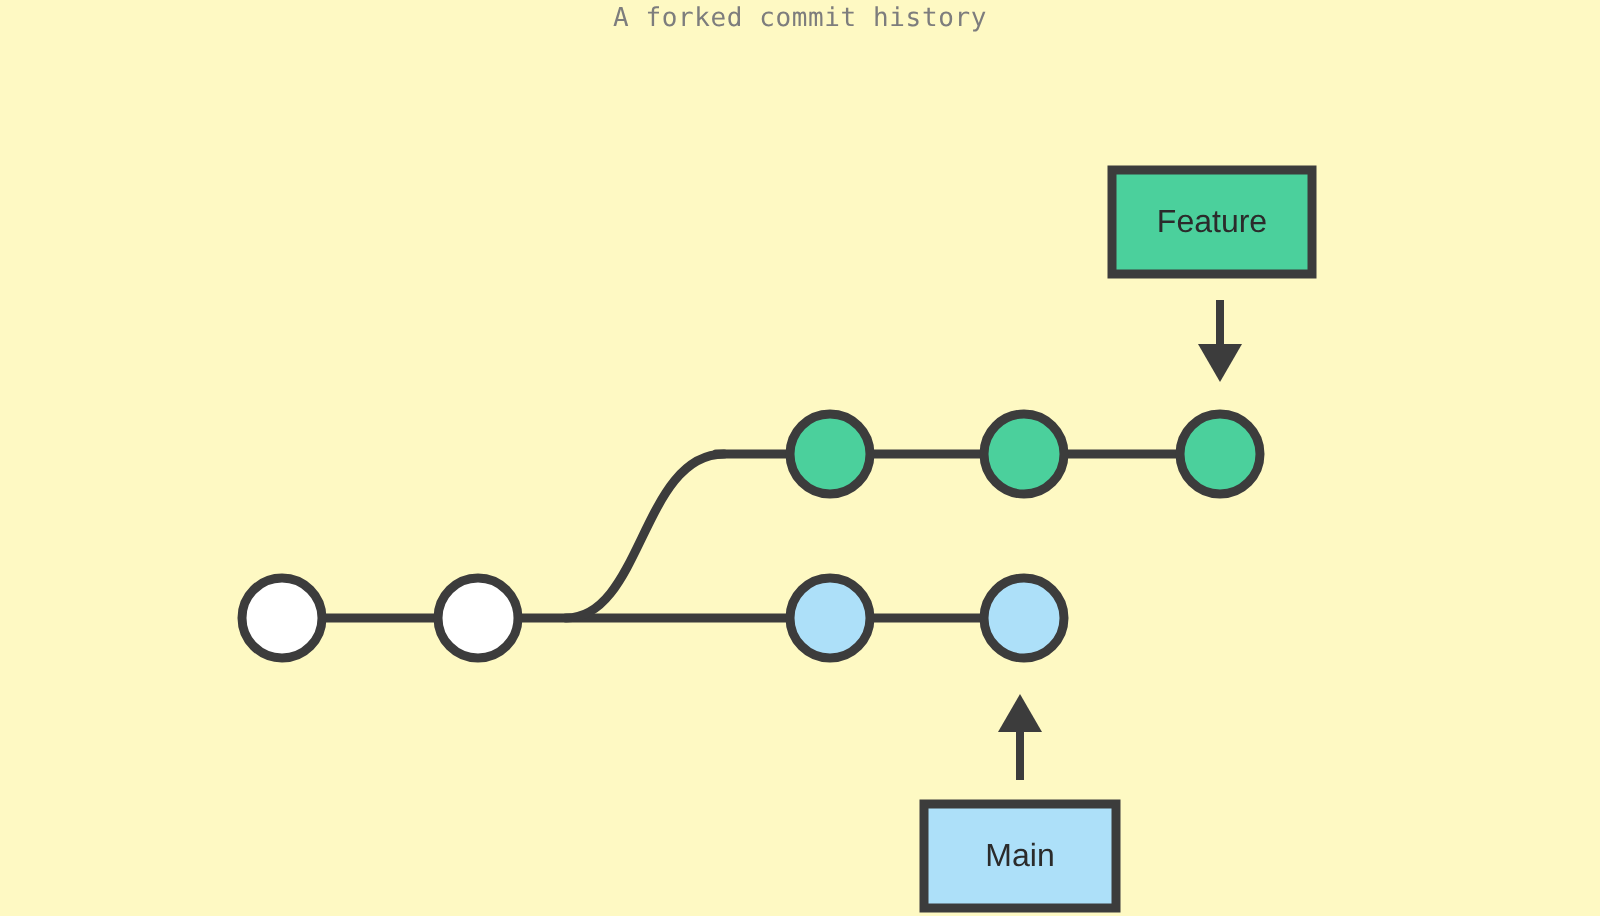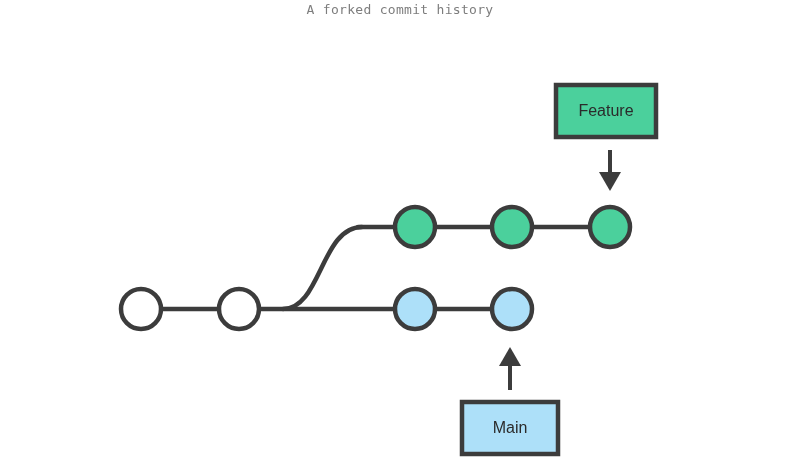--- a/index.html
+++ b/index.html
@@ -7,21 +7,21 @@
     padding: 0;
     background: #000000;
   }
   body {
     font-family: "Liberation Sans", sans-serif;
   }
   #canvas {
     position: relative;
     width: 800px;
     height: 458px;
-    background: #ffffff;
+    background: #fef9c3;
     overflow: hidden;
   }
   #diagram-svg {
     position: absolute;
     left: 0;
     top: 0;
     width: 800px;
     height: 458px;
   }
   .diagram-title {

